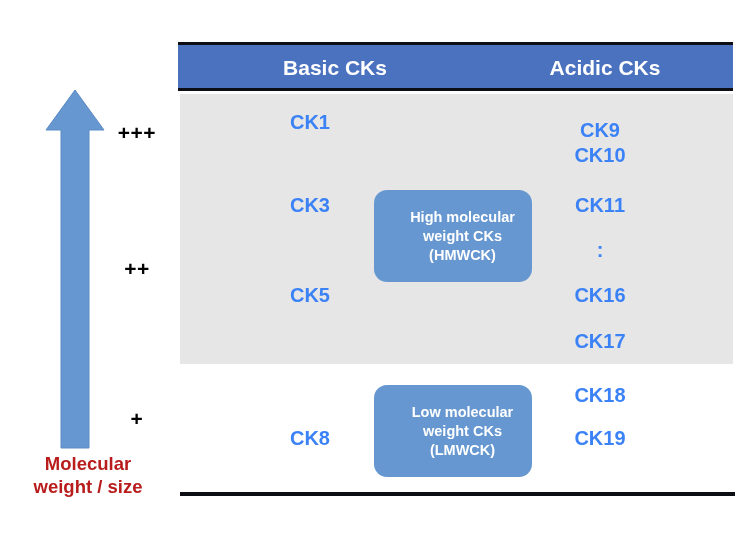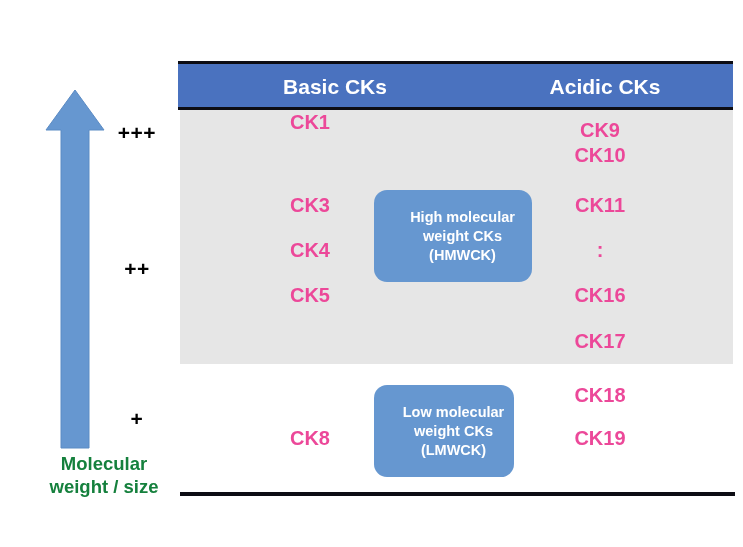--- a/index.html
+++ b/index.html
@@ -40,39 +40,37 @@
   .grade-2 { left: 108px; top: 257px; width: 58px; }
   .grade-1 { left: 108px; top: 407px; width: 58px; }
 
   
   .axis-caption {
     position: absolute;
     left: 0px;
     top: 452px;
     width: 176px;
     text-align: center;
-    color: #15803d;
+    color: #b91c1c;
     font-weight: bold;
     font-size: 18.5px;
     line-height: 23px;
-    margin-left: 16px;
   }
 
   
   .header-band {
     position: absolute;
     left: 178px;
     top: 42px;
     width: 555px;
     height: 49px;
     background: #4a72bf;
     border-top: 3px solid #0d0d14;
     border-bottom: 3px solid #0d0d14;
     box-sizing: border-box;
-    margin-top: 19px;
   }
   .header-label {
     position: absolute;
     top: 11px;
     color: #ffffff;
     font-weight: bold;
     font-size: 21px;
     white-space: nowrap;
     text-align: center;
   }
@@ -95,21 +93,21 @@
     left: 180px;
     top: 492px;
     width: 555px;
     height: 4px;
     background: #0d0d14;
   }
 
   
   .ck-item {
     position: absolute;
-    color: #ec4899;
+    color: #3b82f6;
     font-weight: bold;
     font-size: 20px;
     white-space: nowrap;
     text-align: center;
     line-height: 20px;
   }
   .col-basic  { left: 255px; width: 110px; }
   .col-acidic { left: 540px; width: 120px; }
 
   
@@ -131,21 +129,21 @@
   }
   .badge-hmw {
     left: 374px;
     top: 190px;
     width: 158px;
     height: 92px;
   }
   .badge-lmw {
     left: 374px;
     top: 385px;
-    width: 140px;
+    width: 158px;
     height: 92px;
   }
   .badge span { display: block; margin-left: 19px; }
 </style>
 </head>
 <body>
 
 <div id="stage">
 
   <div class="axis-arrow">
@@ -165,21 +163,20 @@
 
   <div class="grey-band"></div>
 
   <div class="header-band">
     <div class="header-label header-basic">Basic CKs</div>
     <div class="header-label header-acidic">Acidic CKs</div>
   </div>
 
   <div class="ck-item col-basic" style="top:112px">CK1</div>
   <div class="ck-item col-basic" style="top:195px">CK3</div>
-  <div class="ck-item col-basic" style="top:240px">CK4</div>
   <div class="ck-item col-basic" style="top:285px">CK5</div>
   <div class="ck-item col-basic" style="top:428px">CK8</div>
 
   <div class="ck-item col-acidic" style="top:120px">CK9</div>
   <div class="ck-item col-acidic" style="top:145px">CK10</div>
   <div class="ck-item col-acidic" style="top:195px">CK11</div>
   <div class="ck-item col-acidic" style="top:240px">:</div>
   <div class="ck-item col-acidic" style="top:285px">CK16</div>
   <div class="ck-item col-acidic" style="top:331px">CK17</div>
   <div class="ck-item col-acidic" style="top:385px">CK18</div>

